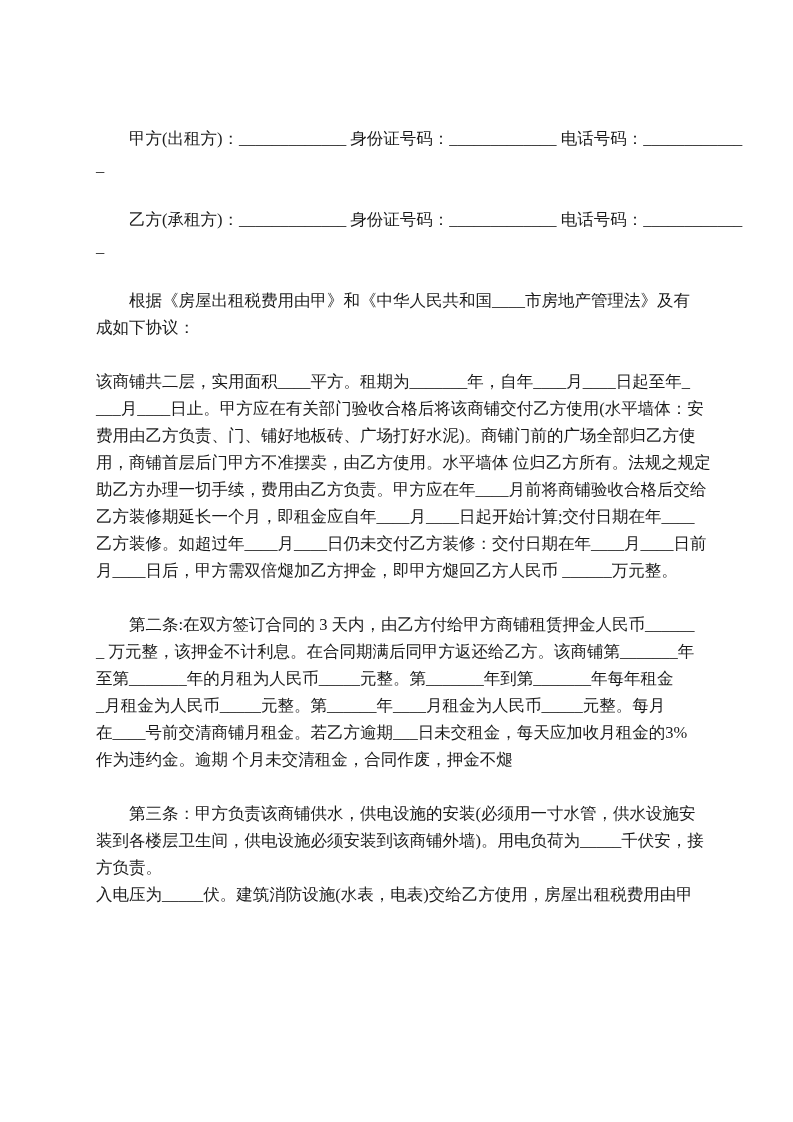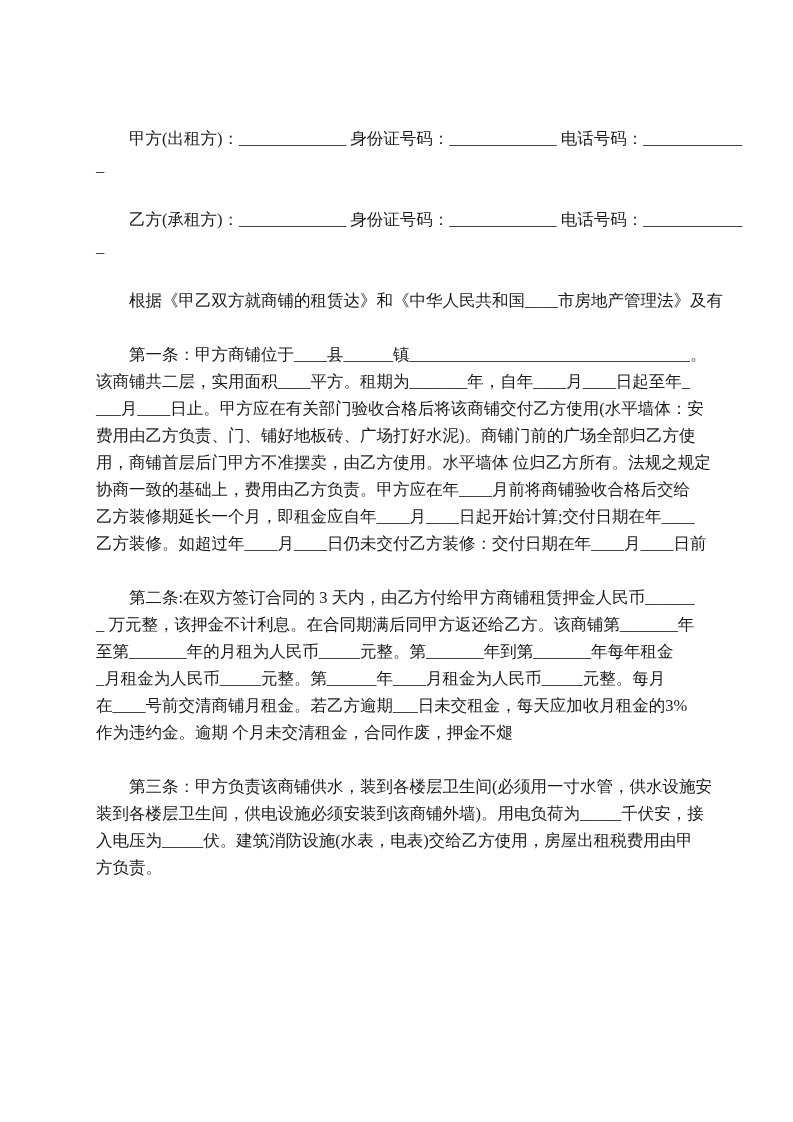--- a/index.html
+++ b/index.html
@@ -40,40 +40,41 @@
   <div class="doc" style="color: rgb(26, 26, 26);">
       <div class="para">
         <div class="line">　　甲方(出租方)：_____________ 身份证号码：_____________ 电话号码：____________</div>
         <div class="line">_</div>
       </div>
       <div class="para">
         <div class="line">　　乙方(承租方)：_____________ 身份证号码：_____________ 电话号码：____________</div>
         <div class="line">_</div>
       </div>
       <div class="para">
-        <div class="line">　　根据《甲乙双方就商铺的租赁达》和《中华人民共和国____市房地产管理法》及有</div>
+        <div class="line">　　根据《房屋出租税费用由甲》和《中华人民共和国____市房地产管理法》及有</div>
+        <div class="line">成如下协议：</div>
       </div>
       <div class="para">
-        <div class="line">　　第一条：甲方商铺位于____县______镇__________________________________。</div>
         <div class="line">该商铺共二层，实用面积____平方。租期为_______年，自年____月____日起至年_</div>
         <div class="line">___月____日止。甲方应在有关部门验收合格后将该商铺交付乙方使用(水平墙体：安</div>
         <div class="line">费用由乙方负责、门、铺好地板砖、广场打好水泥)。商铺门前的广场全部归乙方使</div>
         <div class="line">用，商铺首层后门甲方不准摆卖，由乙方使用。水平墙体 位归乙方所有。法规之规定</div>
-        <div class="line">协商一致的基础上，费用由乙方负责。甲方应在年____月前将商铺验收合格后交给</div>
+        <div class="line">助乙方办理一切手续，费用由乙方负责。甲方应在年____月前将商铺验收合格后交给</div>
         <div class="line">乙方装修期延长一个月，即租金应自年____月____日起开始计算;交付日期在年____</div>
         <div class="line">乙方装修。如超过年____月____日仍未交付乙方装修：交付日期在年____月____日前</div>
+        <div class="line">月____日后，甲方需双倍煺加乙方押金，即甲方煺回乙方人民币 ______万元整。</div>
       </div>
       <div class="para">
         <div class="line">　　第二条:在双方签订合同的 3 天内，由乙方付给甲方商铺租赁押金人民币______</div>
         <div class="line">_ 万元整，该押金不计利息。在合同期满后同甲方返还给乙方。该商铺第_______年</div>
         <div class="line">至第_______年的月租为人民币_____元整。第_______年到第_______年每年租金</div>
         <div class="line">_月租金为人民币_____元整。第______年____月租金为人民币_____元整。每月</div>
         <div class="line">在____号前交清商铺月租金。若乙方逾期___日未交租金，每天应加收月租金的3%</div>
         <div class="line">作为违约金。逾期 个月未交清租金，合同作废，押金不煺</div>
       </div>
       <div class="para">
-        <div class="line">　　第三条：甲方负责该商铺供水，装到各楼层卫生间(必须用一寸水管，供水设施安</div>
+        <div class="line">　　第三条：甲方负责该商铺供水，供电设施的安装(必须用一寸水管，供水设施安</div>
         <div class="line">装到各楼层卫生间，供电设施必须安装到该商铺外墙)。用电负荷为_____千伏安，接</div>
+        <div class="line">方负责。</div>
         <div class="line">入电压为_____伏。建筑消防设施(水表，电表)交给乙方使用，房屋出租税费用由甲</div>
-        <div class="line">方负责。</div>
       </div>
     </div>
 </div>
 
 </body></html>

